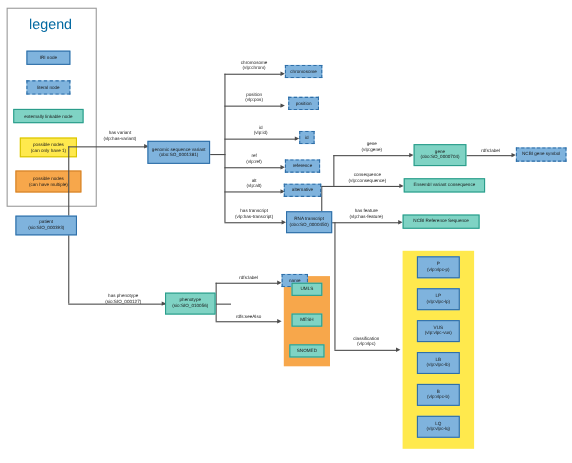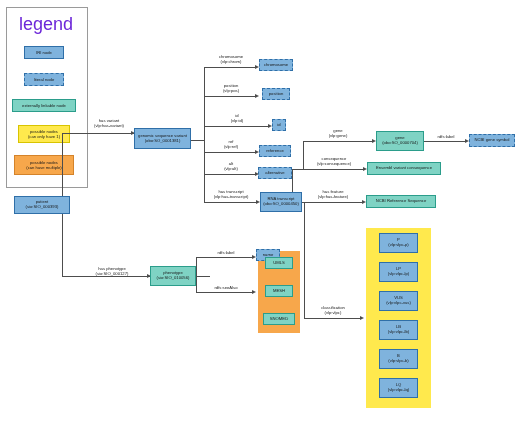--- a/index.html
+++ b/index.html
@@ -12,21 +12,21 @@
         font-size:4.2px;color:#1a1a1a;padding:1px;}
   .iri{background:#7fb3dd;border:1px solid #2f6fa8;}
   .literal{background:#7fb3dd;border:1px dashed #2f6fa8;}
   .ext{background:#7fd3c4;border:1px solid #2b9d8b;}
   .grp-yellow{position:absolute;background:#ffe94d;}
   .grp-orange{position:absolute;background:#f7a74b;}
 
   .legend-box{position:absolute;left:6px;top:7px;width:80px;height:179px;
               background:#fff;border:1px solid #9a9a9a;}
   .legend-title{position:absolute;left:6px;top:14px;width:80px;text-align:center;
-                font-size:18px;color:#6d28d9;}
+                font-size:13px;color:#0369a1;}
   .legend-node{position:absolute;box-sizing:border-box;display:flex;align-items:center;
                justify-content:center;text-align:center;font-size:4.2px;line-height:1.2;
                color:#1a1a1a;padding:1px;}
   .lg-yellow{background:#ffe94d;border:1px solid #d8c400;}
   .lg-orange{background:#f7a74b;border:1px solid #d4832a;}
 
   
   .edge{position:absolute;background:#4d4d4d;}
   .h{height:1px;}
   .v{width:1px;}

